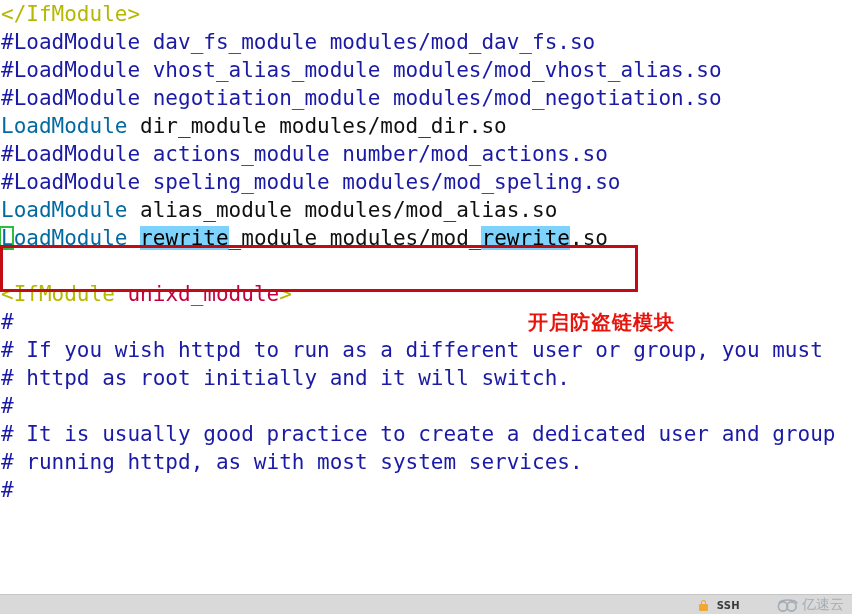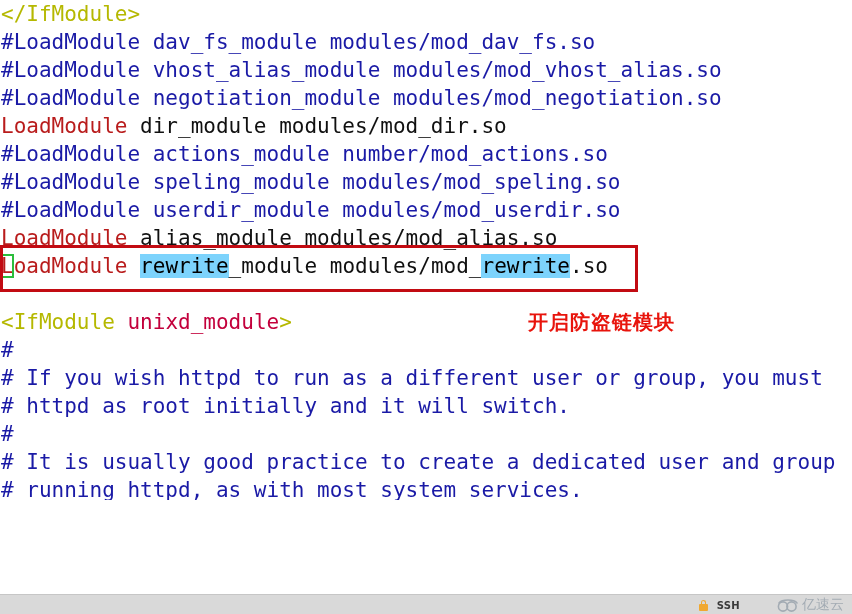--- a/index.html
+++ b/index.html
@@ -39,21 +39,21 @@
     white-space: pre;
     font-family: "DejaVu Sans Mono", monospace;
     font-size: 21px;
     letter-spacing: 0px;
     padding-left: 1px;
     overflow: visible;
   }
 
   .tok { white-space: pre; }
   .tok-comment   { color: #1a1aa6; }
-  .tok-directive { color: #b91c1c; }
+  .tok-directive { color: #0369a1; }
   .tok-plain     { color: #101010; }
   .tok-tag       { color: #b5b800; }
   .tok-arg       { color: #c3003c; }
   .tok-hl        { background: #7dd3fc; color: #000000; }
 
   
   .cursor-cell {
     display: inline-block;
     position: relative;
     z-index: 3;
@@ -194,21 +194,20 @@
 <div id="terminal">
 
   <div id="code-area">
       <div class="code-line"><span class="tok tok-tag">&lt;/IfModule&gt;</span></div>
       <div class="code-line"><span class="tok tok-comment">#LoadModule dav_fs_module modules/mod_dav_fs.so</span></div>
       <div class="code-line"><span class="tok tok-comment">#LoadModule vhost_alias_module modules/mod_vhost_alias.so</span></div>
       <div class="code-line"><span class="tok tok-comment">#LoadModule negotiation_module modules/mod_negotiation.so</span></div>
       <div class="code-line"><span class="tok tok-directive">LoadModule</span><span class="tok tok-plain"> dir_module modules/mod_dir.so</span></div>
       <div class="code-line"><span class="tok tok-comment">#LoadModule actions_module number/mod_actions.so</span></div>
       <div class="code-line"><span class="tok tok-comment">#LoadModule speling_module modules/mod_speling.so</span></div>
-      <div class="code-line"><span class="tok tok-comment">#LoadModule userdir_module modules/mod_userdir.so</span></div>
       <div class="code-line"><span class="tok tok-directive">LoadModule</span><span class="tok tok-plain"> alias_module modules/mod_alias.so</span></div>
       <div class="code-line"><span class="tok tok-directive cursor-cell">L</span><span class="tok tok-directive">oadModule </span><span class="tok tok-hl">rewrite</span><span class="tok tok-plain">_module modules/mod_</span><span class="tok tok-hl">rewrite</span><span class="tok tok-plain">.so</span></div>
       <div class="code-line">&nbsp;</div>
       <div class="code-line"><span class="tok tok-tag">&lt;IfModule</span><span class="tok tok-plain"> </span><span class="tok tok-arg">unixd_module</span><span class="tok tok-tag">&gt;</span></div>
       <div class="code-line"><span class="tok tok-comment">#</span></div>
       <div class="code-line"><span class="tok tok-comment"># If you wish httpd to run as a different user or group, you must</span></div>
       <div class="code-line"><span class="tok tok-comment"># httpd as root initially and it will switch.</span></div>
       <div class="code-line"><span class="tok tok-comment">#</span></div>
       <div class="code-line"><span class="tok tok-comment"># It is usually good practice to create a dedicated user and group</span></div>
       <div class="code-line"><span class="tok tok-comment"># running httpd, as with most system services.</span></div>

